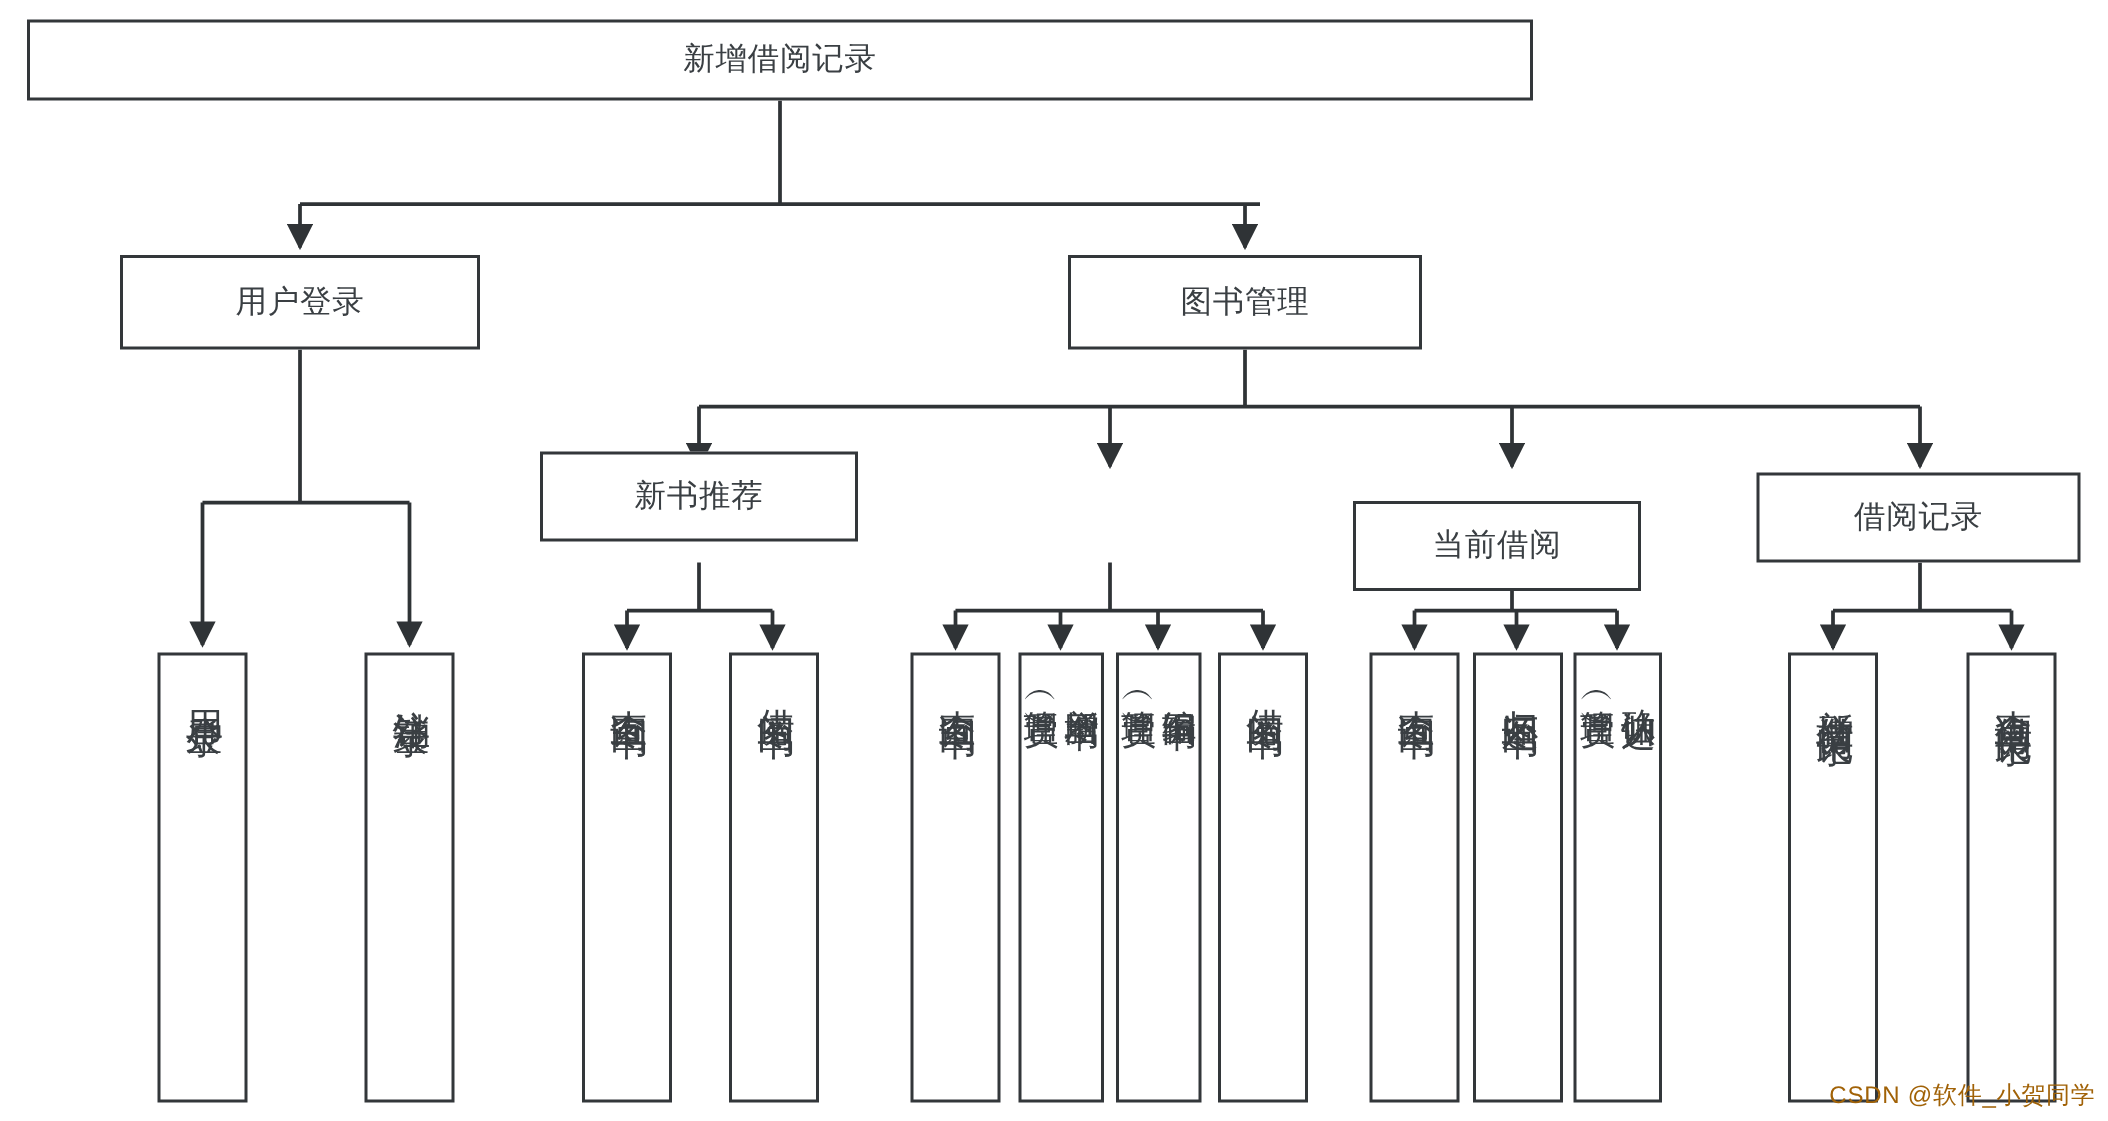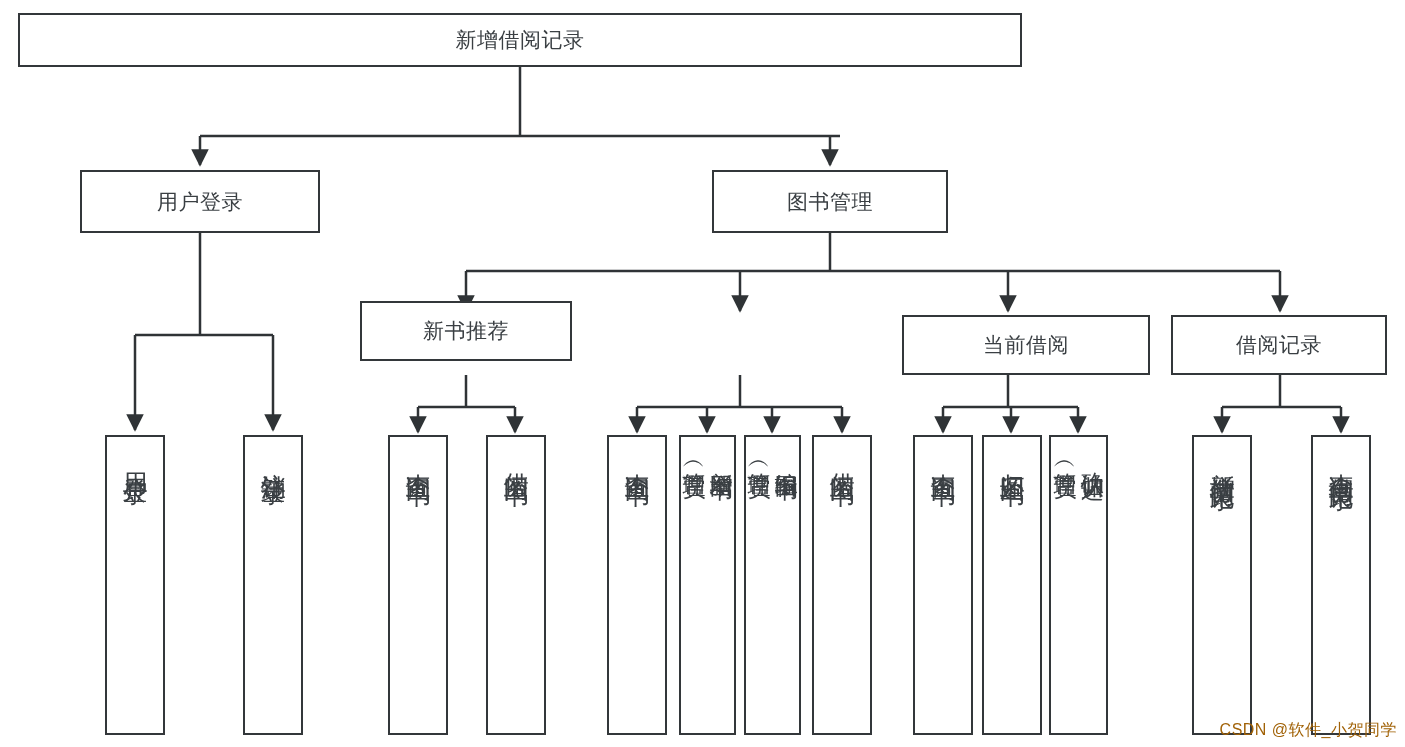--- a/index.html
+++ b/index.html
@@ -137,21 +137,21 @@
 
   <div class="node horiz" style="left:712px; top:170px; width:236px; height:63px;align-items:center;">
     <span class="label">图书管理</span>
   </div>
 
   <div class="node horiz" style="left:360px; top:301px; width:212px; height:60px;">
     <span class="label">新书推荐</span>
   </div>
 
 
-  <div class="node horiz" style="left:902px; top:315px; width:248px; height:60px;justify-content:center;">
+  <div class="node horiz" style="left:902px; top:334px; width:192px; height:60px;justify-content:center;">
     <span class="label">当前借阅</span>
   </div>
 
   <div class="node horiz" style="left:1171px; top:315px; width:216px; height:60px;">
     <span class="label">借阅记录</span>
   </div>
 
   <div class="node vert" style="left:105px; top:435px; width:60px; height:300px;">
     <span class="label">用户登录</span>
   </div>

